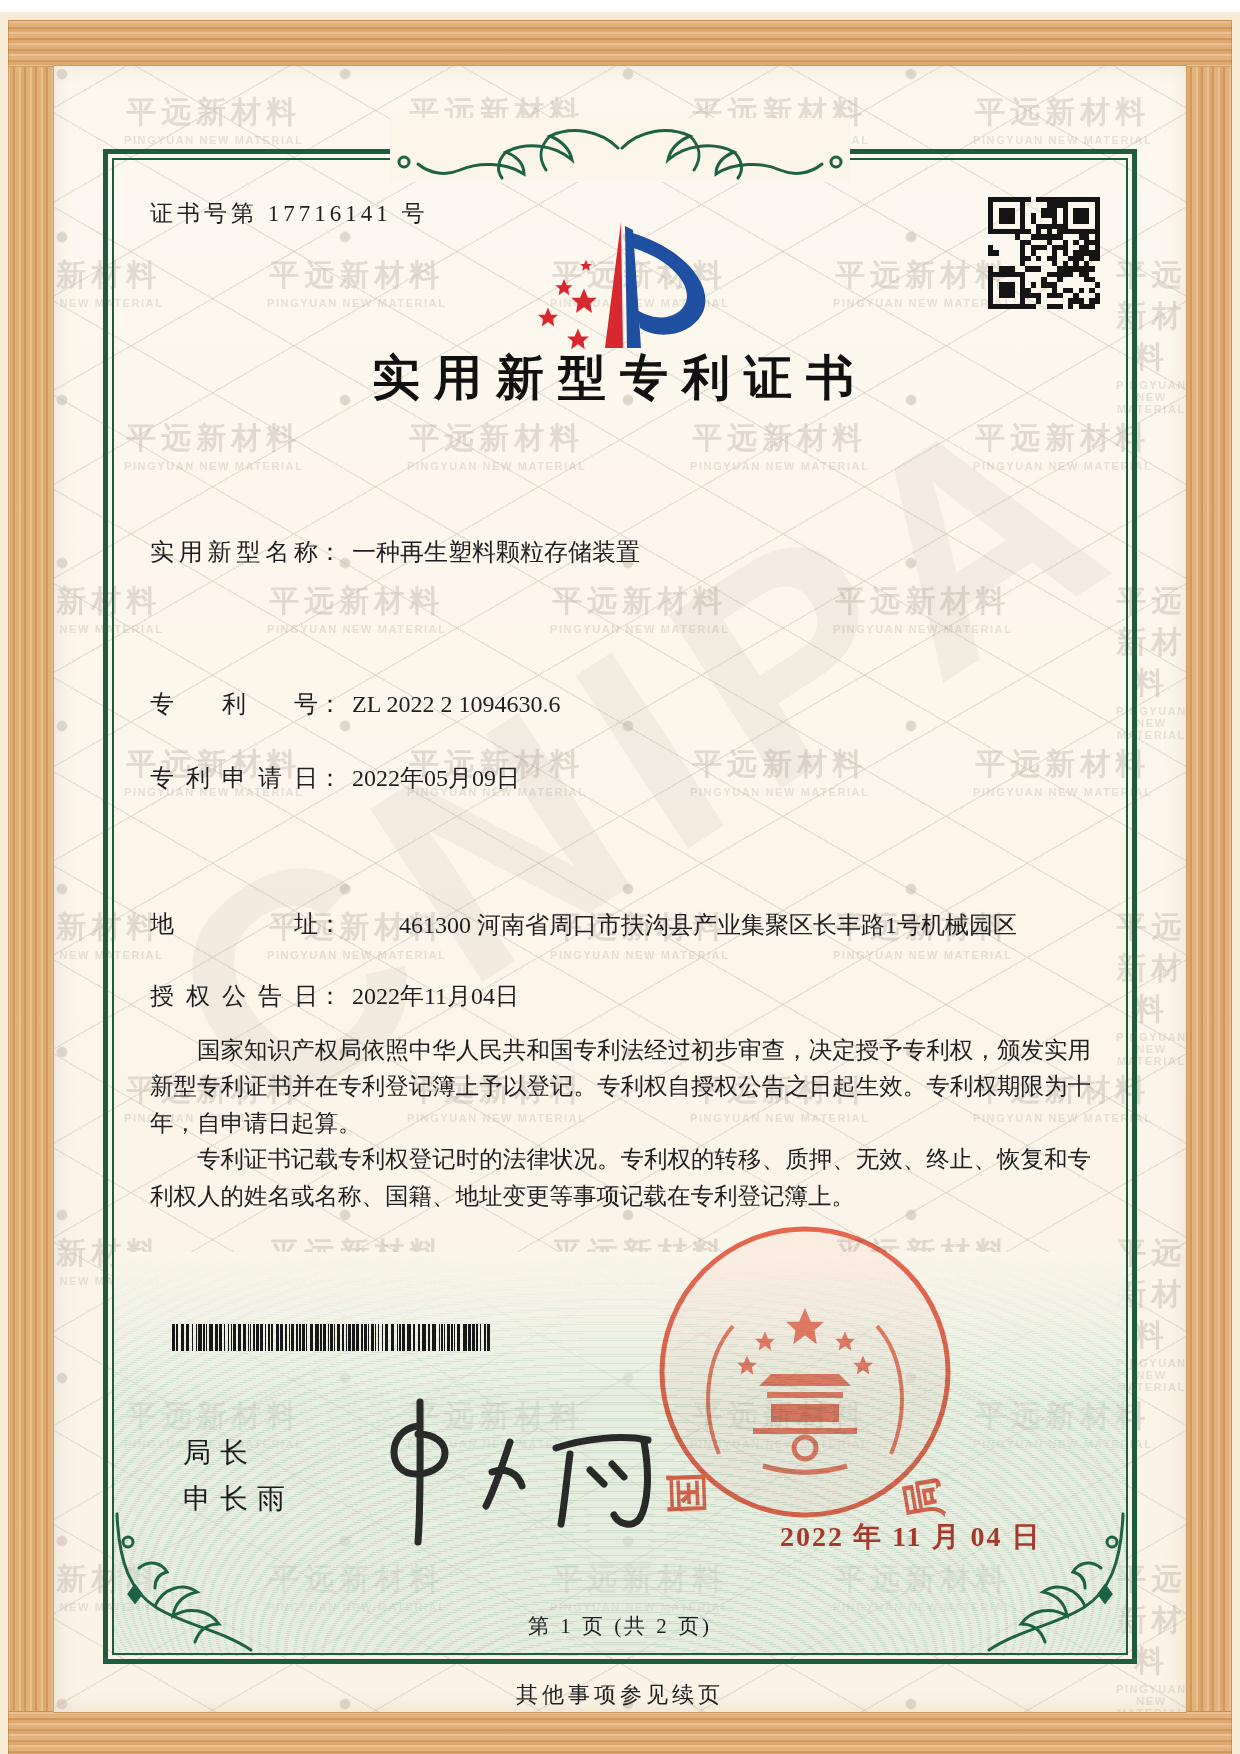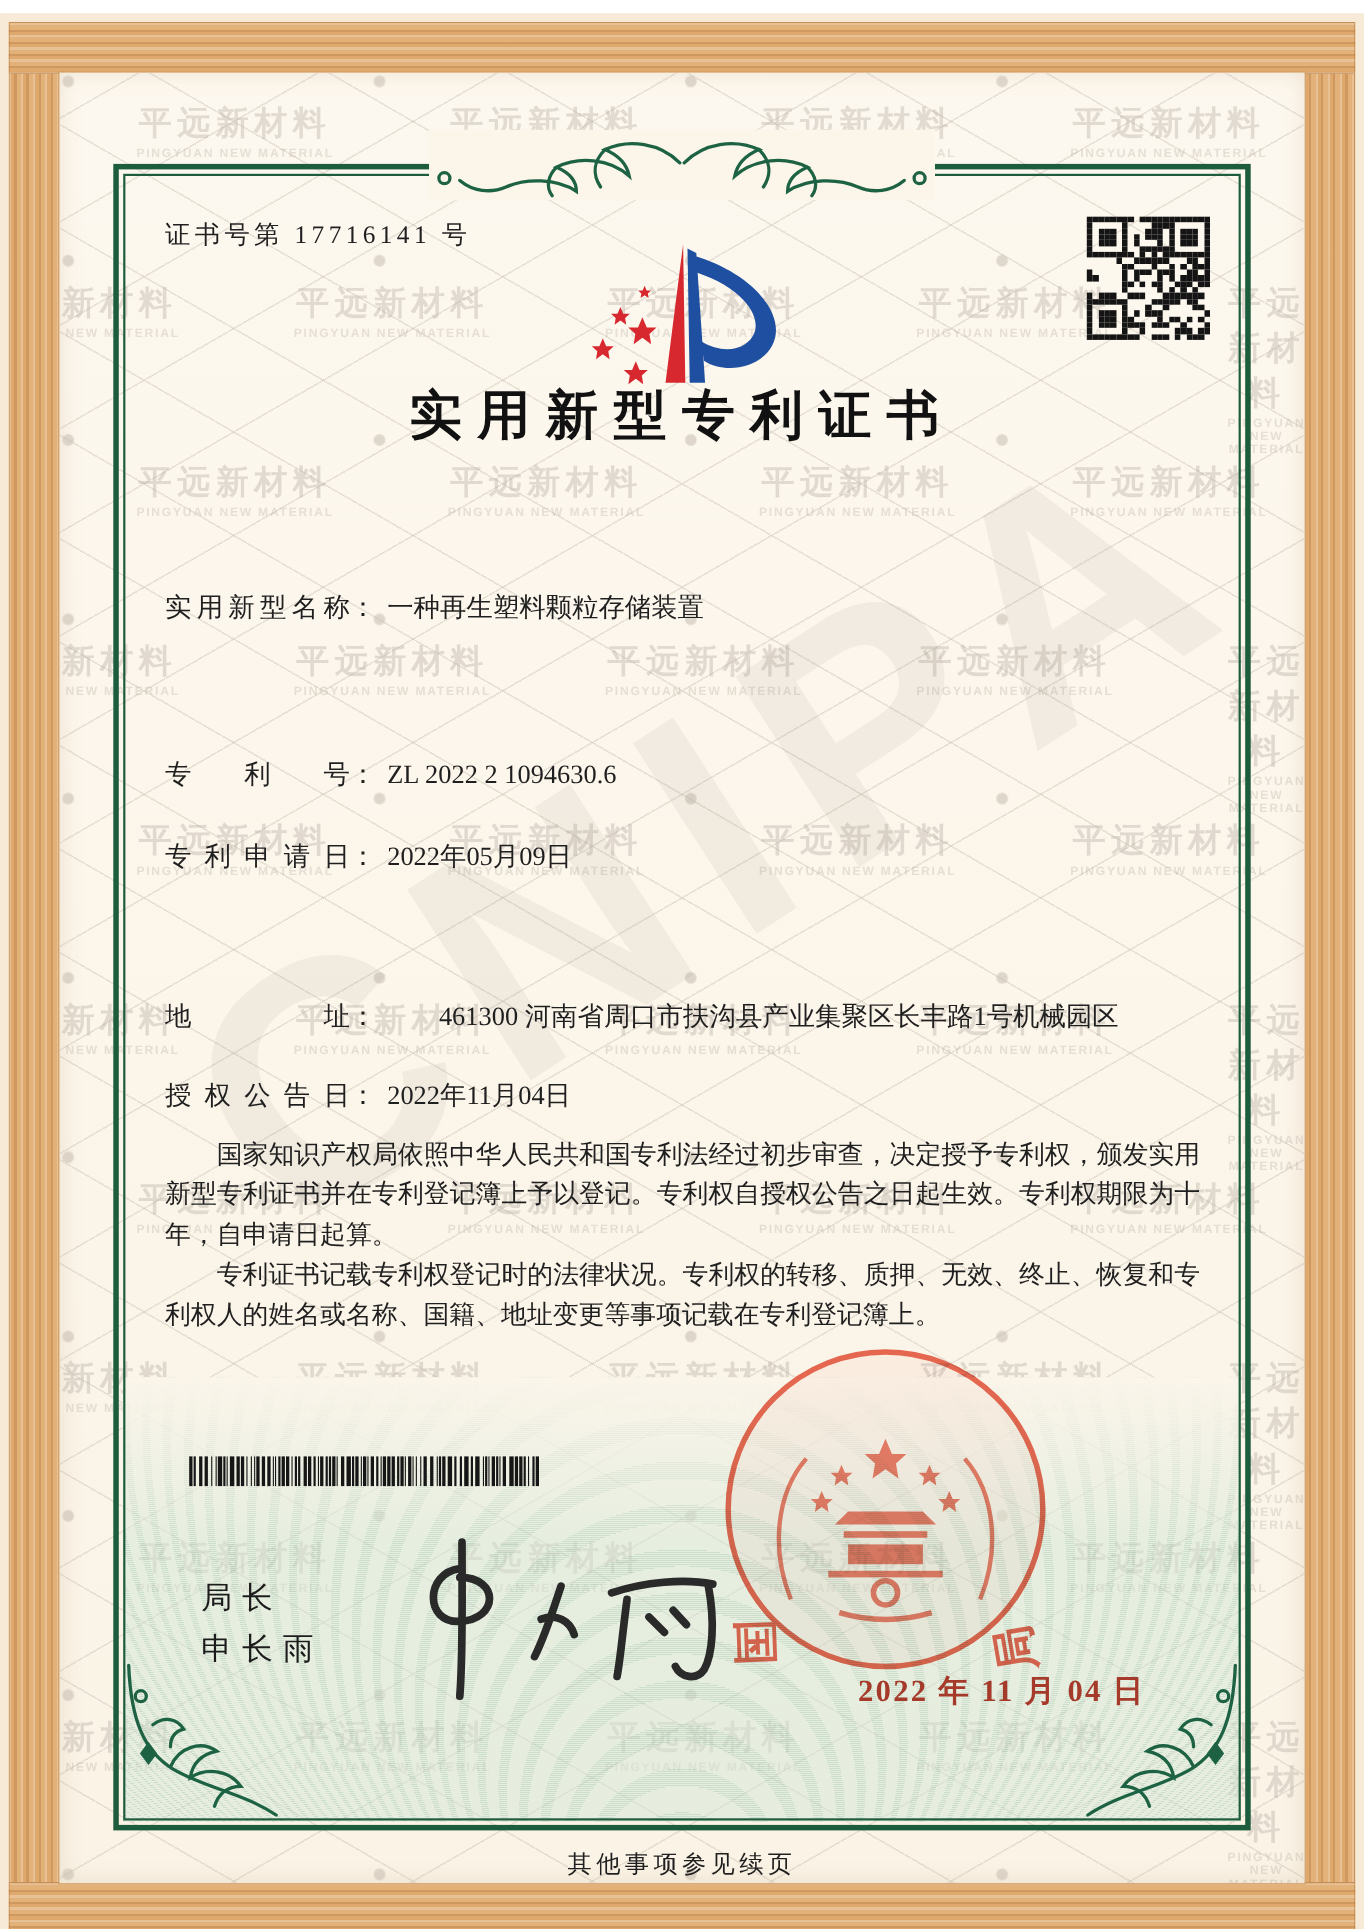--- a/index.html
+++ b/index.html
@@ -706,15 +706,16 @@
       <rect x="-34" y="14" width="68" height="18" stroke="none"></rect>
       <rect x="-52" y="38" width="104" height="6" stroke="none"></rect>
       <circle cx="0" cy="58" r="11" fill="none" stroke-width="5"></circle>
       <path d="M-86,64 C-104,20 -100,-32 -72,-64" fill="none" stroke-width="4"></path>
       <path d="M86,64 C104,20 100,-32 72,-64" fill="none" stroke-width="4"></path>
       <path d="M-42,76 C-15,84 15,84 42,76" fill="none" stroke-width="5"></path>
     </g>
   </svg>
   <div class="seal-date">2022 年 11 月 04 日</div>
 
+  <div class="pageno">第 1 页 (共 2 页)</div>
   <div class="note">其他事项参见续页</div>
 
 </div>
 
 </body></html>

